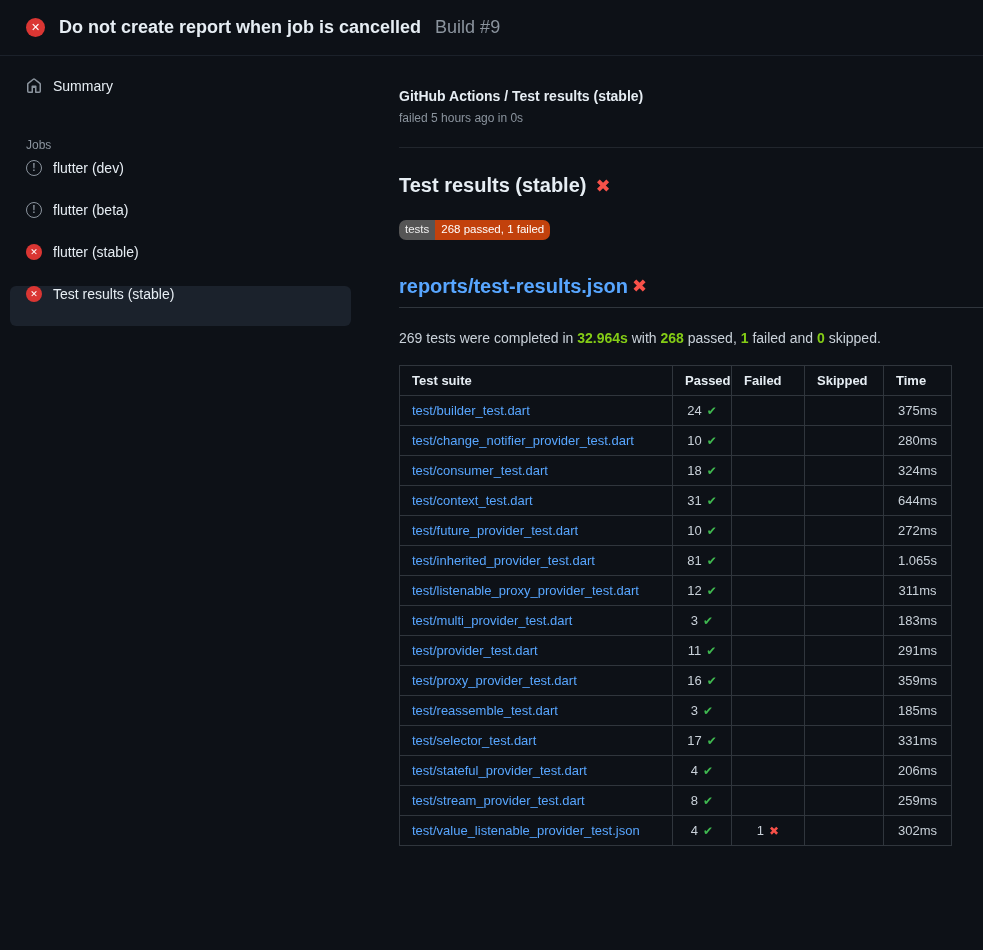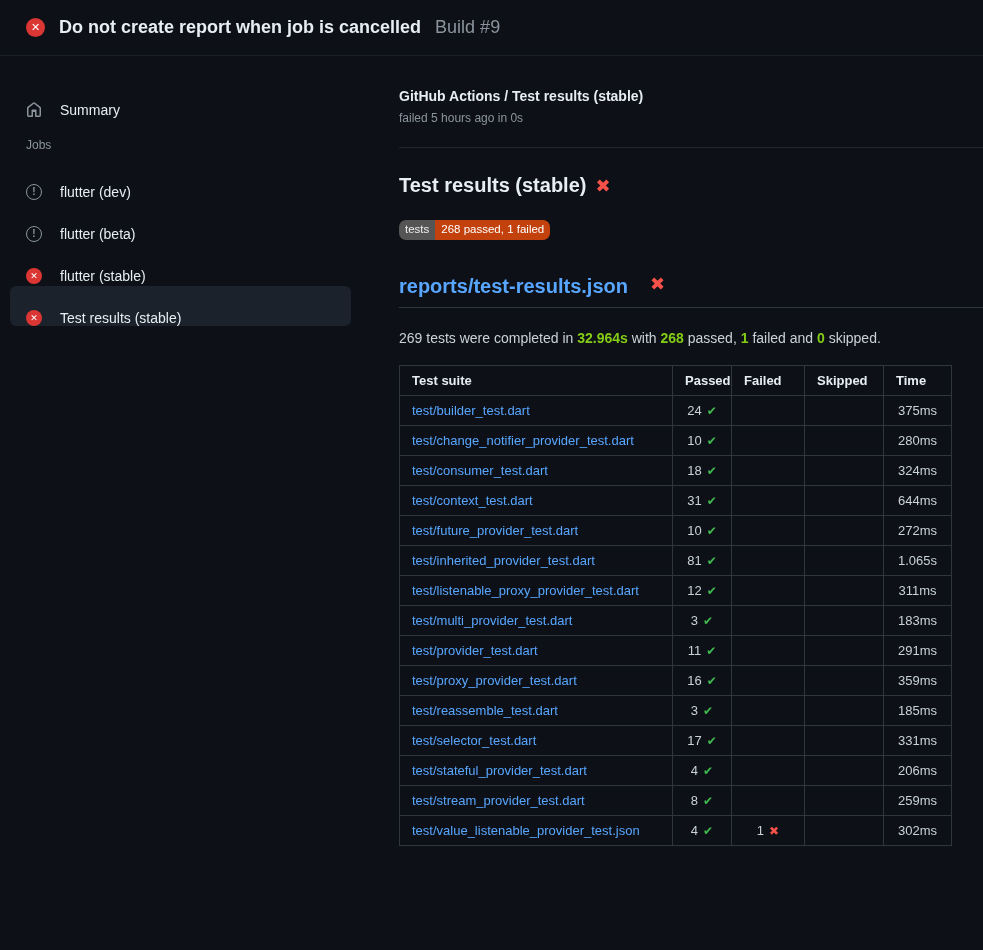--- a/index.html
+++ b/index.html
@@ -34,21 +34,21 @@
   }
   .topbar h1 { font-size:18px; font-weight:700; color:#e6edf3; white-space:nowrap; }
   .topbar .build { font-size:18px; color:#8b949e; font-weight:400; white-space:nowrap; }
 
   
   .layout { display:flex; align-items:flex-start; }
 
   
   .sidebar { width:361px; flex:none; padding-top:22px; }
   .side-item {
-    display:flex; align-items:flex-end; gap:18px;
+    display:flex; align-items:flex-start; gap:11px;
     height:40px; margin:0 10px 2px 10px; padding:0 16px;
     border-radius:6px; color:#e6edf3; font-size:14px;
     cursor:pointer; white-space:nowrap;
   }
   .side-item.selected { background:#1b222c; }
   .side-item .icn { display:inline-flex; flex:none; }
   .jobs-label { color:#8b949e; font-size:12px; margin:20px 0 8px 26px; }
 
   
   .main { flex:1; padding:32px 0 0 38px; min-width:0; }
@@ -66,21 +66,21 @@
     display:inline-flex; margin-top:23px;
     font-size:11.5px; line-height:1; border-radius:7px; overflow:hidden;
   }
   .badge .lbl { background:#555555; color:#f0f0f0; padding:4px 6px; }
   .badge .val { background:#c2410c; color:#ffffff; padding:4px 6px; }
 
   h3.report {
     margin-top:35px; padding-bottom:9px;
     border-bottom:1px solid #30363d;
     font-size:20px; font-weight:600;
-    display:flex; align-items:flex-start; gap:22px;
+    display:flex; align-items:center; gap:4px;
   }
   h3.report a { color:#58a6ff; }
 
   .summary-line { margin-top:22px; font-size:14px; color:#c9d1d9; }
   .summary-line b { color:#84cc16; font-weight:700; }
 
   
   table.results {
     border-collapse:collapse; table-layout:fixed;
     width:552px; margin-top:19px; font-size:13px;

